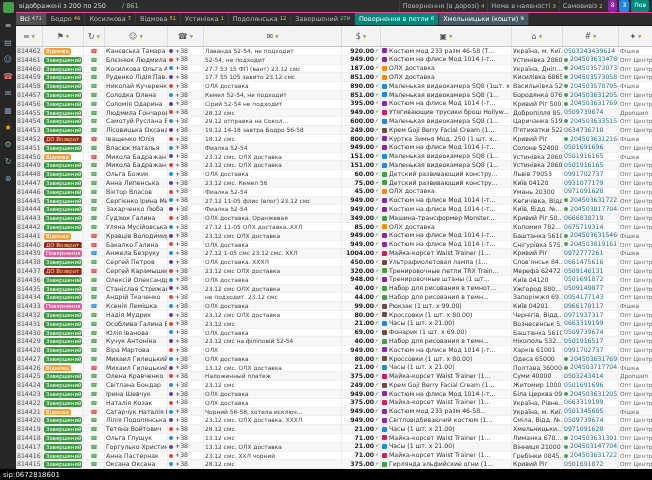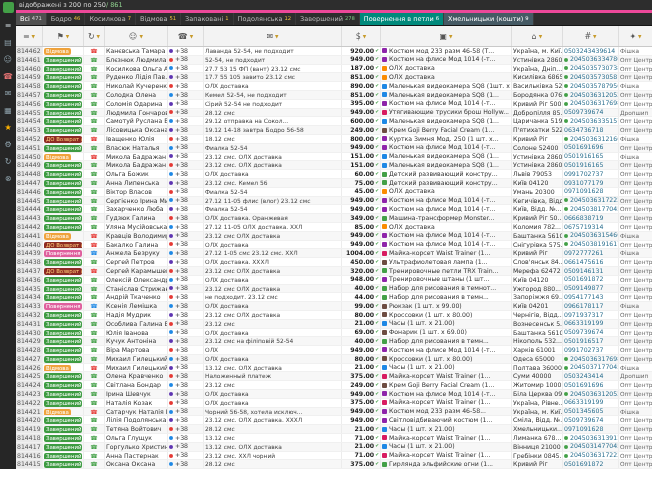--- a/index.html
+++ b/index.html
@@ -8,21 +8,21 @@
   .screen{position:relative;width:652px;height:480px;display:flex;background:#fff}
   
   .sidebar{width:16px;height:469px;background:#262626;display:flex;flex-direction:column;
     align-items:center;padding-top:2px;gap:8px;flex:none}
   .logo{width:11px;height:11px;border-radius:2px}
   .sb-icon{font-size:8px;line-height:9px;cursor:pointer}
   
   .content{flex:1;display:flex;flex-direction:column;height:469px;min-width:0}
   .topbar,.tabsbar{height:13px;background:#2d2d2d;color:#b9b9b9;font-size:6.5px;
     display:flex;align-items:center;white-space:nowrap;overflow:hidden}
-  .topbar{padding:0 3px;gap:0;border-bottom:3px solid #ec4899}
+  .topbar{padding:0 3px;gap:16px;border-bottom:1px solid #ec4899}
   .range{color:#d6d6d6}.total{color:#8fd18f}
   .t-tab{display:flex;align-items:center;gap:2px;padding:0 3px;border-left:1px solid #3c3c3c;height:100%}
   .chip{color:#fff;border-radius:2px;padding:0 3px;font-size:6px;line-height:9px;margin-left:2px}
   .tabsbar{border-bottom:1px solid #151515}
   .tab{display:flex;align-items:flex-start;gap:2px;padding:2px 4px 0 4px;height:100%;
     border-right:1px solid #3a3a3a;white-space:nowrap}
   .tab.active{background:#505050;color:#fff}
   .cnt{font-size:5.2px;line-height:6px}
   
   .colhead{height:21px;background:#f3f3f3;border-bottom:1px solid #c9c9c9;display:flex;flex:none}
@@ -69,41 +69,58 @@
       <div class="sb-icon" style="color: rgb(255, 179, 0);">★</div>
       <div class="sb-icon" style="color: rgb(144, 164, 174);">⚙</div>
       <div class="sb-icon" style="color: rgb(144, 164, 174);">↻</div>
       <div class="sb-icon" style="color: rgb(144, 164, 174);">⊗</div>
     </div>
 
   <div class="content">
     <div class="topbar">
       <span class="range">відображені з 200 по 250</span>
       <span class="total">/ 861</span>
+      <span id="top-tabs" style="display:flex;height:100%;margin-left:auto">
+          <span class="t-tab">
+            <span>Повернення (в дорозі)</span>
+            <span class="cnt" style="color: rgb(240, 194, 60);">4</span>
+          </span>
+          <span class="t-tab">
+            <span>Нема в наявності</span>
+            <span class="cnt" style="color: rgb(240, 194, 60);">3</span>
+          </span>
+          <span class="t-tab">
+            <span>Самовивіз</span>
+            <span class="cnt" style="color: rgb(240, 194, 60);">2</span>
+          </span>
+          <span class="chip" style="background: rgb(142, 36, 170);">8</span>
+          <span class="chip" style="background: rgb(30, 136, 229);">3</span>
+          <span class="chip" style="background: rgb(0, 137, 123);">Пов</span>
+        </span>
     </div>
 
     <div class="tabsbar" id="tabsbar">
         <span class="tab active">
           <span>Всі</span>
           <span class="cnt" style="color: rgb(221, 221, 221);">471</span>
         </span>
         <span class="tab">
           <span>Бодро</span>
           <span class="cnt" style="color: rgb(240, 194, 60);">46</span>
         </span>
         <span class="tab">
           <span>Косилкова</span>
           <span class="cnt" style="color: rgb(240, 194, 60);">7</span>
         </span>
         <span class="tab">
           <span>Відмова</span>
           <span class="cnt" style="color: rgb(240, 194, 60);">51</span>
         </span>
         <span class="tab">
-          <span>Запаковані</span>
+          <span>Устинівка</span>
           <span class="cnt" style="color: rgb(240, 194, 60);">1</span>
         </span>
         <span class="tab">
           <span>Подолянська</span>
           <span class="cnt" style="color: rgb(240, 194, 60);">12</span>
         </span>
         <span class="tab">
           <span>Завершений</span>
           <span class="cnt" style="color: rgb(129, 199, 132);">278</span>
         </span>
@@ -1187,13 +1204,16 @@
           </div>
           <div class="cell w-city">Кривий Ріг</div>
           <div class="cell w-num num">
             <span>0501691872</span>
           </div>
           <div class="cell w-src src">Опт Центр</div>
         </div>
       </div>
   </div>
 
+  <div class="bottombar">
+    <span>sip:0672818601</span>
+  </div>
 </div>
 
 </body></html>

